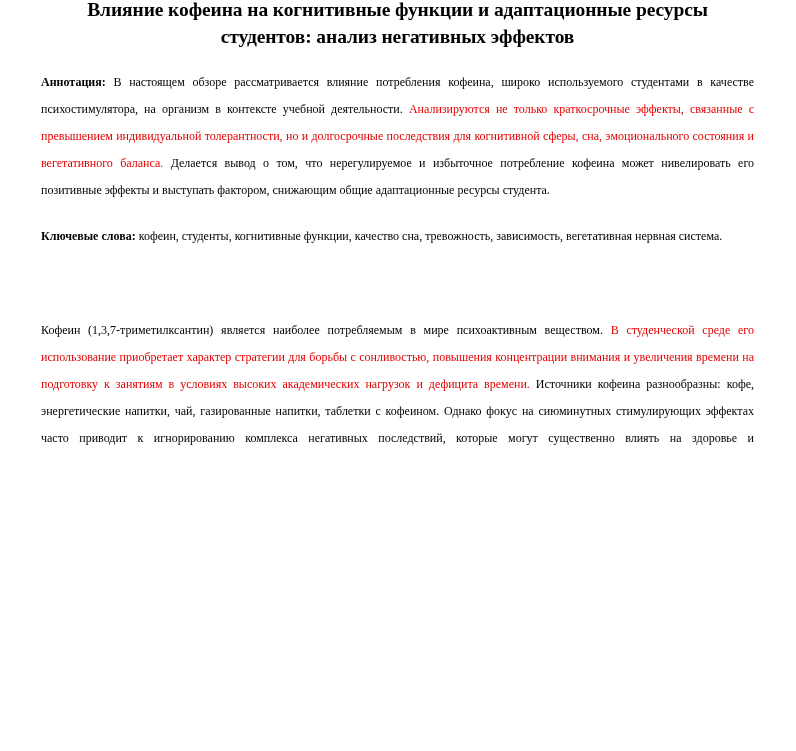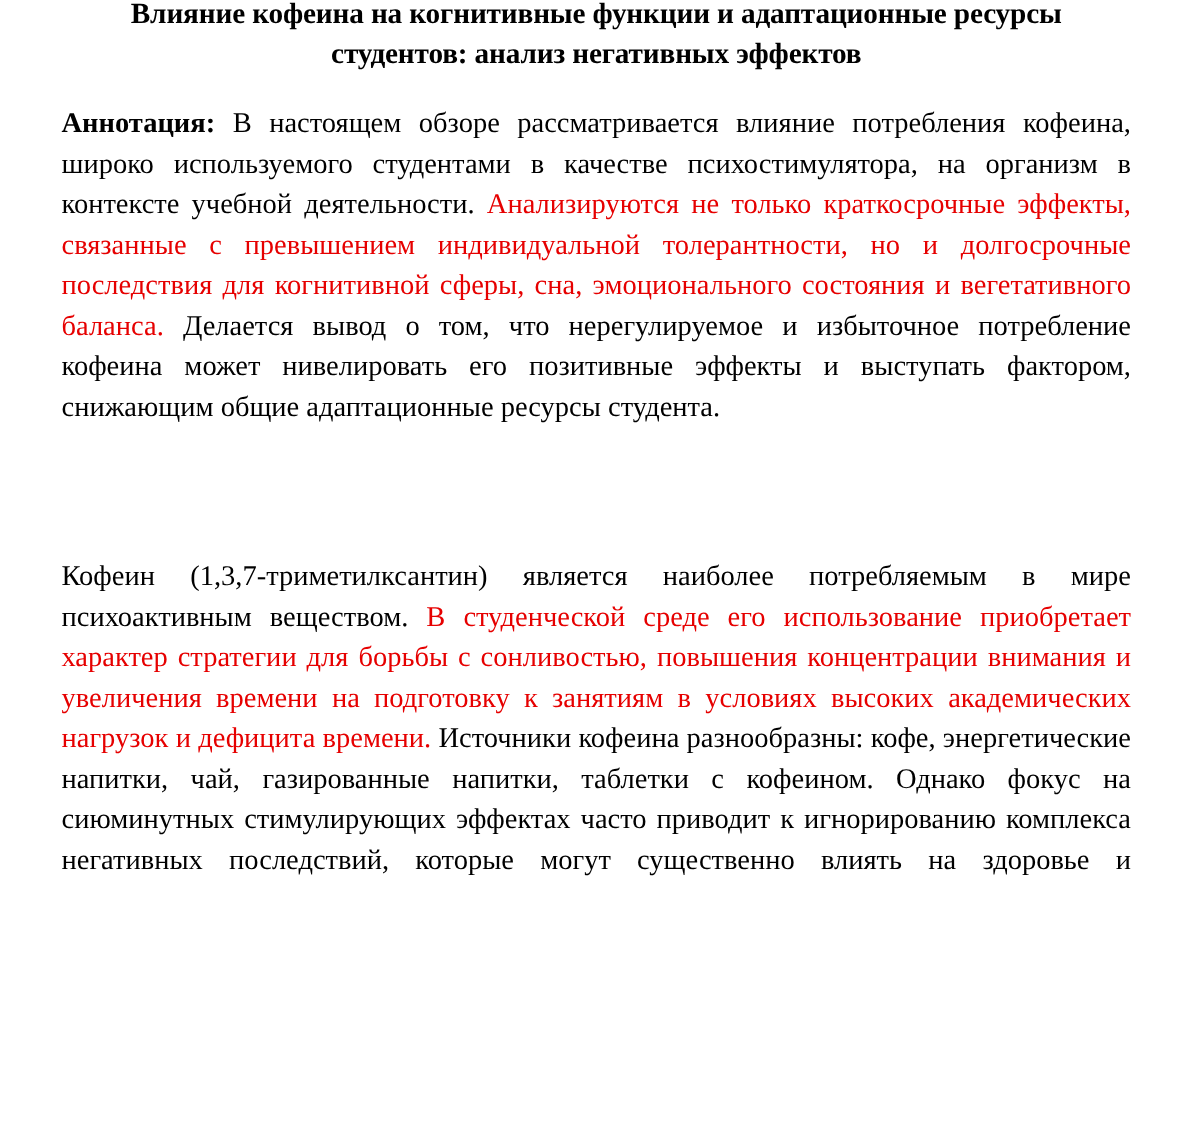--- a/index.html
+++ b/index.html
@@ -38,21 +38,21 @@
     font-size: 19.5px;
     font-weight: bold;
     line-height: 27px;
     text-align: center;
     margin: 0 0 0 0;
     padding: 0 18px;
     letter-spacing: -0.1px;
   }
 
   p.para {
-    font-size: 19px;
+    font-size: 12px;
     line-height: 27px;
     text-align: justify;
     text-justify: inter-word;
     margin: 0;
     padding: 0;
     hyphens: none;
   }
 
   .gap-abstract { height: 19px; }
   .gap-keywords { height: 19px; }
@@ -98,20 +98,21 @@
   <div class="doc">
 
     <h1 class="doc-title">Влияние кофеина на когнитивные функции и адаптационные ресурсы студентов: анализ негативных эффектов</h1>
 
     <div class="gap-abstract"></div>
 
     <p class="para"><span class="lead">Аннотация:</span><span> В настоящем обзоре рассматривается влияние потребления кофеина, широко используемого студентами в качестве психостимулятора, на организм в контексте учебной деятельности. </span><span class="red">Анализируются не только краткосрочные эффекты, связанные с превышением индивидуальной толерантности, но и долгосрочные последствия для когнитивной сферы, сна, эмоционального состояния и вегетативного баланса.</span><span> Делается вывод о том, что нерегулируемое и избыточное потребление кофеина может нивелировать его позитивные эффекты и выступать фактором, снижающим общие адаптационные ресурсы студента.</span></p>
 
     <div class="gap-keywords"></div>
 
+    <p class="para"><span class="lead">Ключевые слова:</span><span> кофеин, студенты, когнитивные функции, качество сна, тревожность, зависимость, вегетативная нервная система.</span></p>
 
     <div class="gap-section"></div>
 
 
     <div class="gap-heading"></div>
 
     <p class="para stretch"><span>Кофеин (1,3,7-триметилксантин) является наиболее потребляемым в мире психоактивным веществом. </span><span class="red">В студенческой среде его использование приобретает характер стратегии для борьбы с сонливостью, повышения концентрации внимания и увеличения времени на подготовку к занятиям в условиях высоких академических нагрузок и дефицита времени.</span><span> Источники кофеина разнообразны: кофе, энергетические напитки, чай, газированные напитки, таблетки с кофеином. Однако фокус на сиюминутных стимулирующих эффектах часто приводит к игнорированию комплекса негативных последствий, которые могут существенно влиять на здоровье и</span></p>
 
   </div>
 </div>

